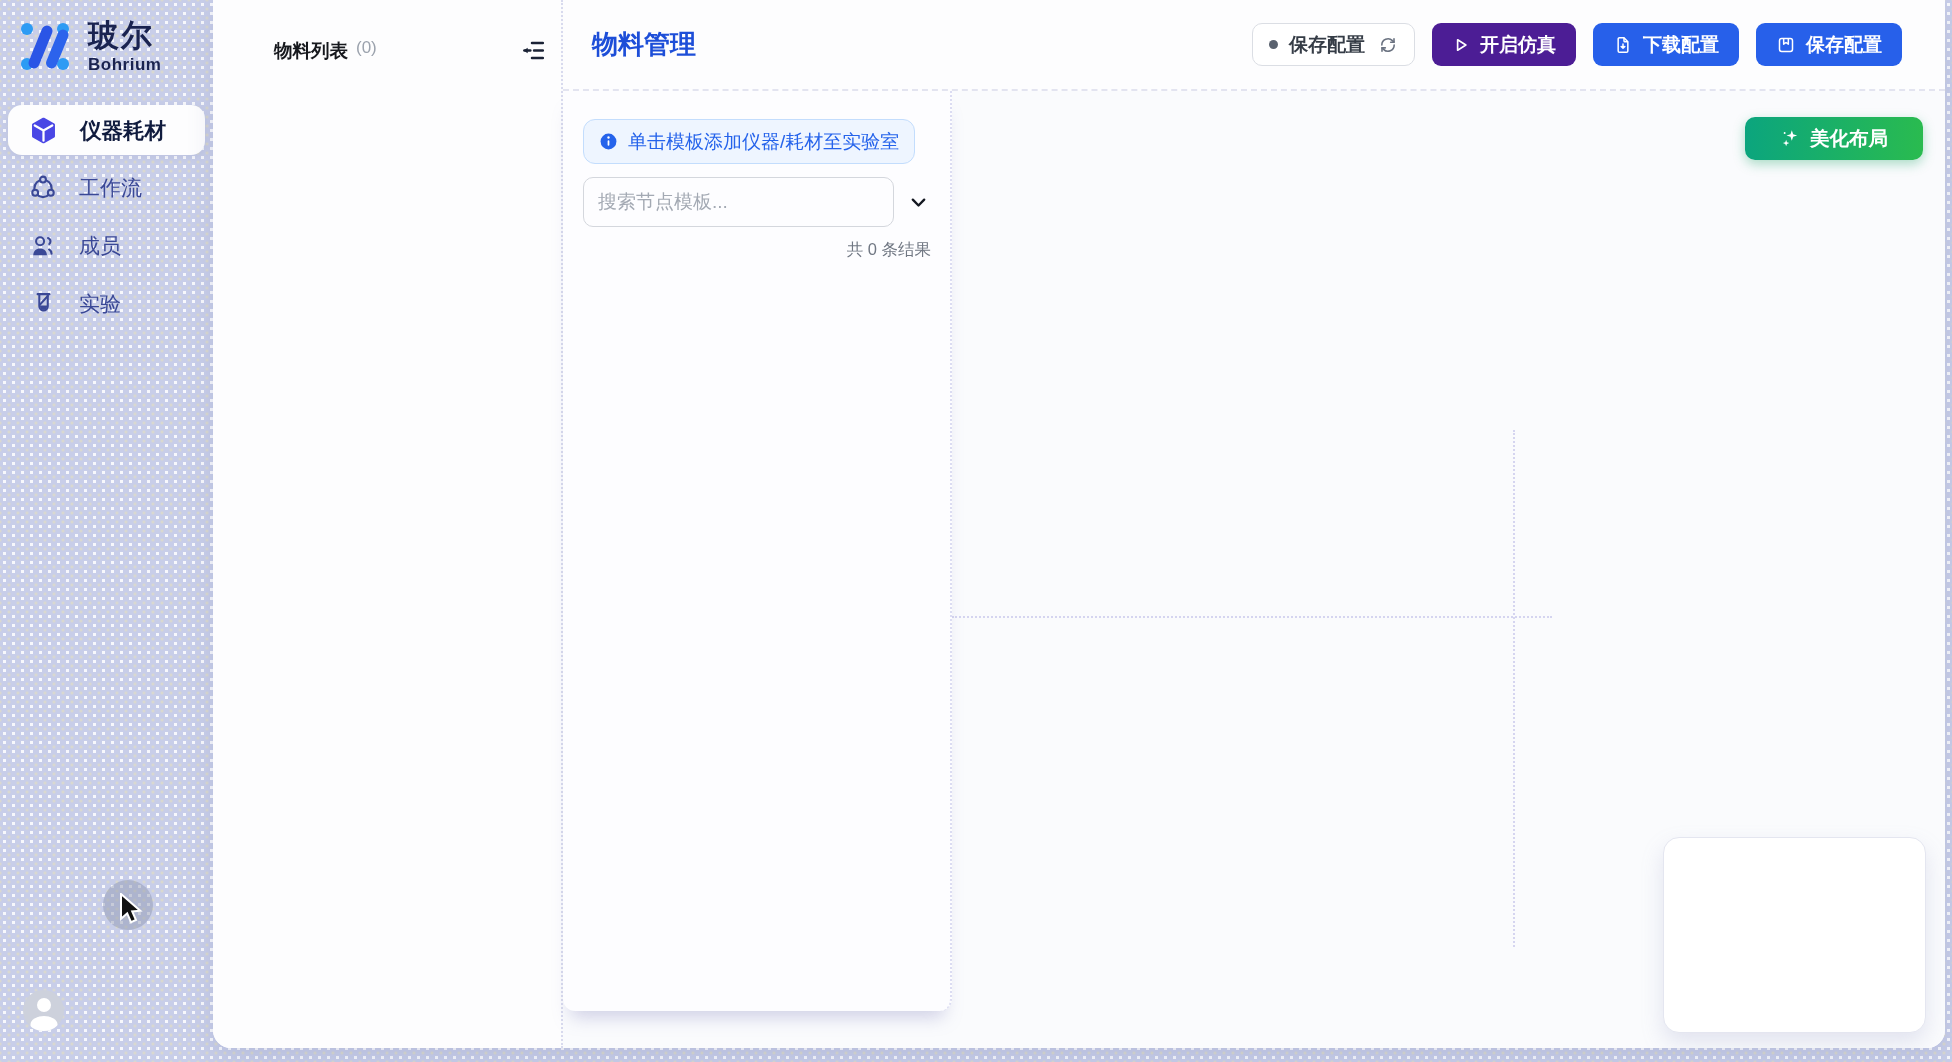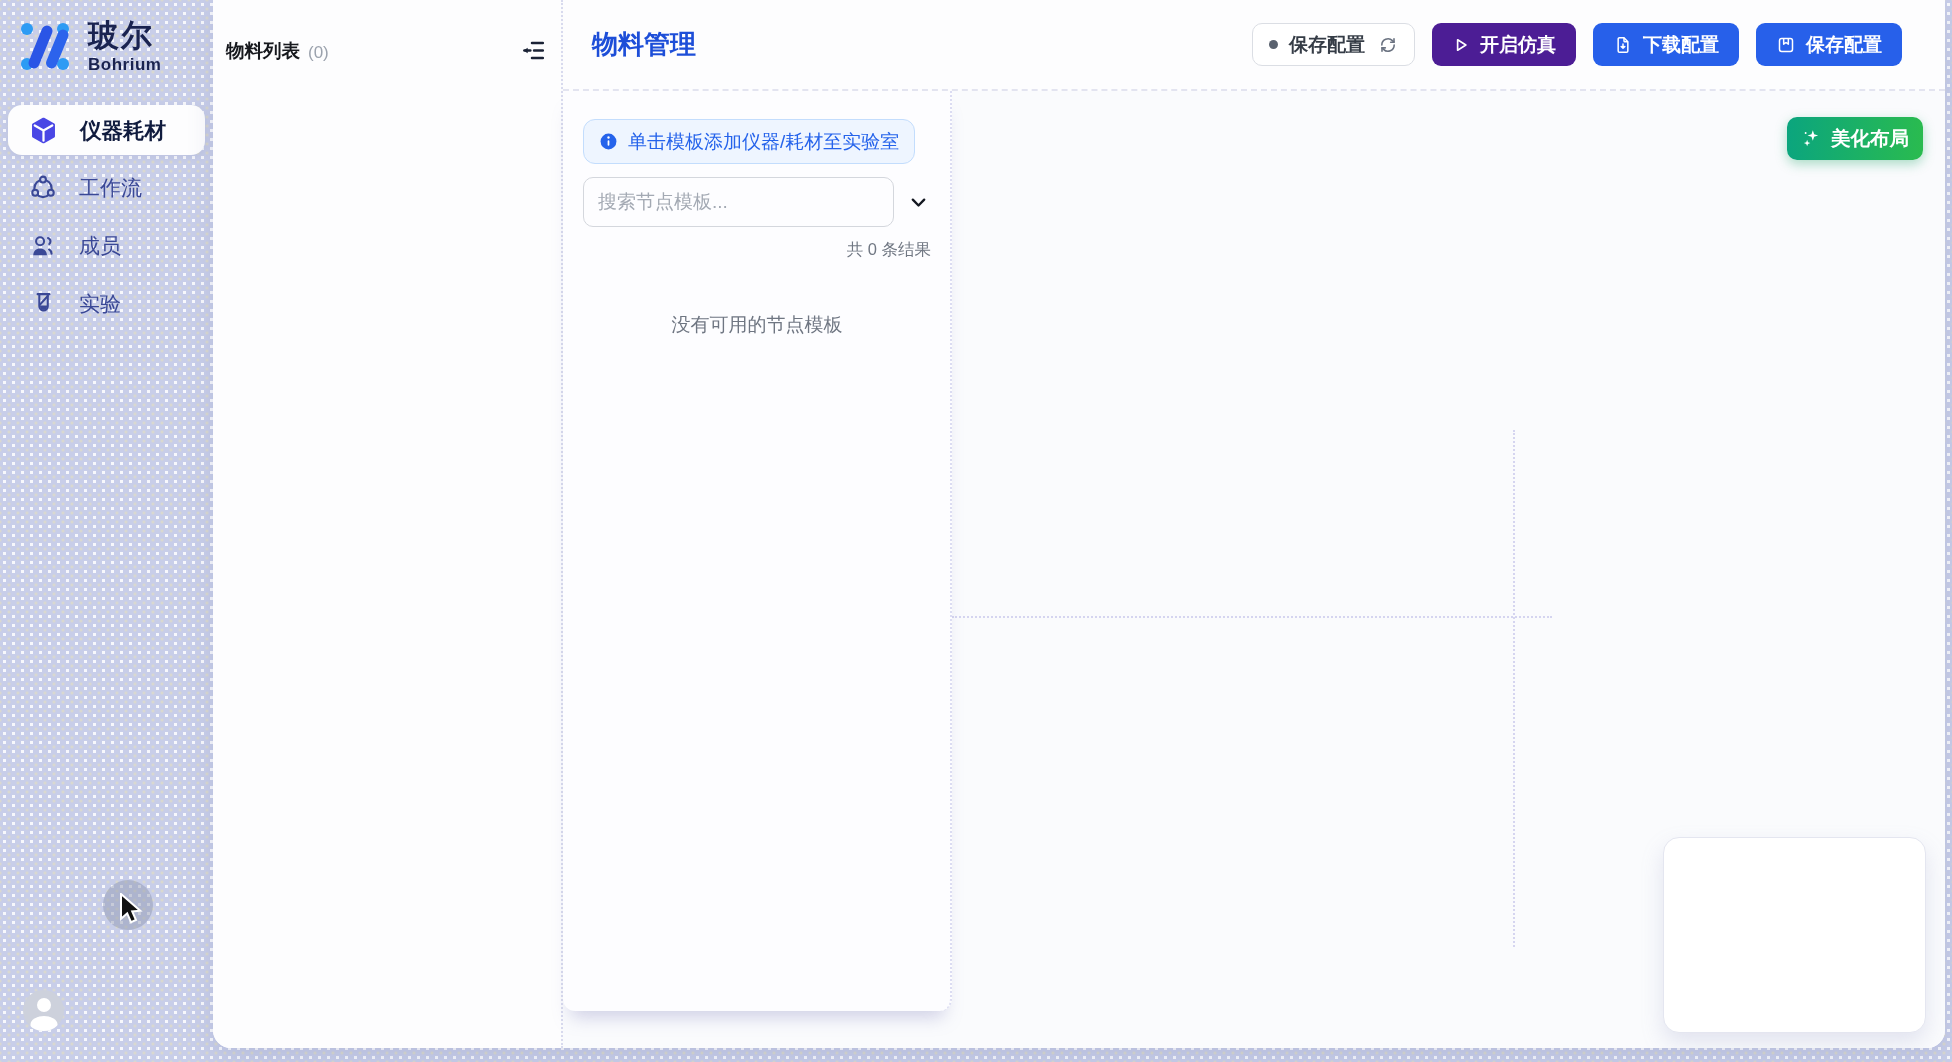--- a/index.html
+++ b/index.html
@@ -36,21 +36,21 @@
   .avatar .head { position:absolute; left:50%; top:8px; transform:translateX(-50%); width:14px; height:14px; border-radius:50%; background:#fff; }
   .avatar .body { position:absolute; left:50%; top:26px; transform:translateX(-50%); width:27px; height:17px; border-radius:50% 50% 0 0; background:#fff; }
 
   
   .content { position:absolute; left:213px; top:0; right:7px; bottom:14px;
     background:#FDFDFE; border-radius:0 0 18px 18px; overflow:hidden; display:flex;
     box-shadow:0 8px 26px rgba(100,110,160,.18); }
 
   
   .list-panel { width:348px; background:#FDFDFE; flex:none; }
-  .list-panel-header { display:flex; align-items:flex-end; padding:38px 15px 0 13px; }
+  .list-panel-header { display:flex; align-items:flex-start; padding:38px 15px 0 13px;margin-left:48px; }
   .list-title { font-size:18.5px; font-weight:700; color:#16181D; }
   .list-count { font-size:17px; color:#9BA2AD; margin-left:8px; }
   .collapse-btn { margin-left:auto; cursor:pointer; display:flex; align-items:center; }
 
   
   .main { flex:1; position:relative; background:#FAFBFD; border-left:2px dotted #D8DAEE; }
   .main-header { height:91px; background:#FDFDFE; border-bottom:2px dashed #E3E4F0;
     display:flex; align-items:center; padding:0 43px 0 29px; }
   .page-title { font-size:26px; font-weight:700; color:#1d4ed8; }
   .header-actions { margin-left:auto; display:flex; align-items:center; gap:17px; }
@@ -82,21 +82,21 @@
   .search-row { margin-top:13px; display:flex; }
   .search-input { width:311px; height:50px; border:1.5px solid #D4D7DD; border-radius:10px;
     padding:0 14px; font-size:19px; color:#30343b; background:#FDFDFF; outline:none;
     font-family:"Liberation Sans",sans-serif; }
   .search-input::placeholder { color:#A3A9B3; }
   .chev-btn { margin-left:14px; cursor:pointer; display:flex; align-items:center; }
   .result-count { margin-top:12px; text-align:right; font-size:16.5px; color:#707783; }
   .empty-text { margin-top:51px; text-align:center; font-size:19px; color:#6F7682; }
 
   .beautify-btn { position:absolute; top:26px; right:22px; height:43px;
-    display:flex; align-items:center; gap:9px; padding:0 14px; border:none; border-radius:10px;
+    display:flex; align-items:center; gap:9px; padding:0 35px; border:none; border-radius:10px;
     background:linear-gradient(92deg,#0BA57E 0%, #2ABB4F 100%); color:#fff;
     font-size:19.5px; font-weight:600; font-family:"Liberation Sans",sans-serif; cursor:pointer;
     box-shadow:0 4px 12px rgba(18,160,95,.35); }
 
   .minimap { position:absolute; right:19px; bottom:15px; width:263px; height:196px;
     background:#fff; border:1px solid #E4E6F0; border-radius:16px;
     box-shadow:0 10px 22px rgba(140,145,190,.22); }
 
   svg { display:block; }
 </style>
@@ -243,21 +243,20 @@
         </div>
         <div class="search-row">
           <input class="search-input" type="text" placeholder="搜索节点模板..." style="">
           <span class="chev-btn">
             <svg width="21" height="21" viewBox="0 0 24 24">
               <path d="M5.5 8.8 L12 15.4 L18.5 8.8" fill="none" stroke="#141821" stroke-width="2.7" stroke-linecap="round" stroke-linejoin="round"></path>
             </svg>
           </span>
         </div>
         <div class="result-count">共 0 条结果</div>
-        <div class="empty-text">没有可用的节点模板</div>
       </div>
 
       <button class="beautify-btn">
         <svg width="21" height="21" viewBox="0 0 24 24">
           <path d="M13.5 2.5 l1.5 4.6 4.6 1.5 -4.6 1.5 -1.5 4.6 -1.5 -4.6 -4.6 -1.5 4.6 -1.5 Z" fill="#fff"></path>
           <path d="M7 13.5 l0.95 2.75 2.75 0.95 -2.75 0.95 L7 20.9 l-0.95 -2.75 -2.75 -0.95 2.75 -0.95 Z" fill="#fff"></path>
           <circle cx="5.3" cy="5.8" r="1.1" fill="#fff"></circle>
         </svg>
         <span>美化布局</span>
       </button>

